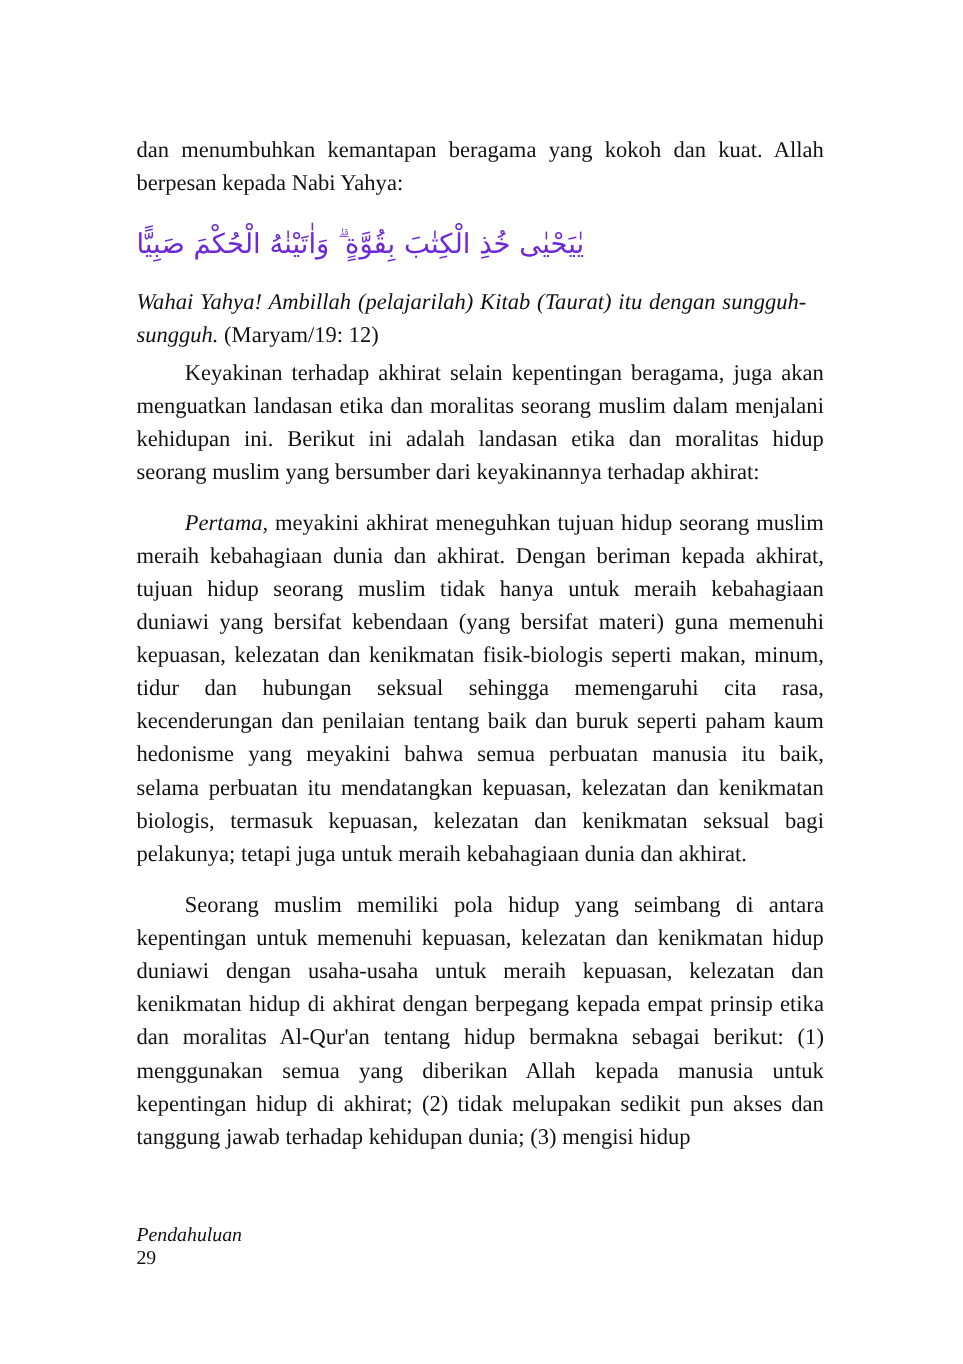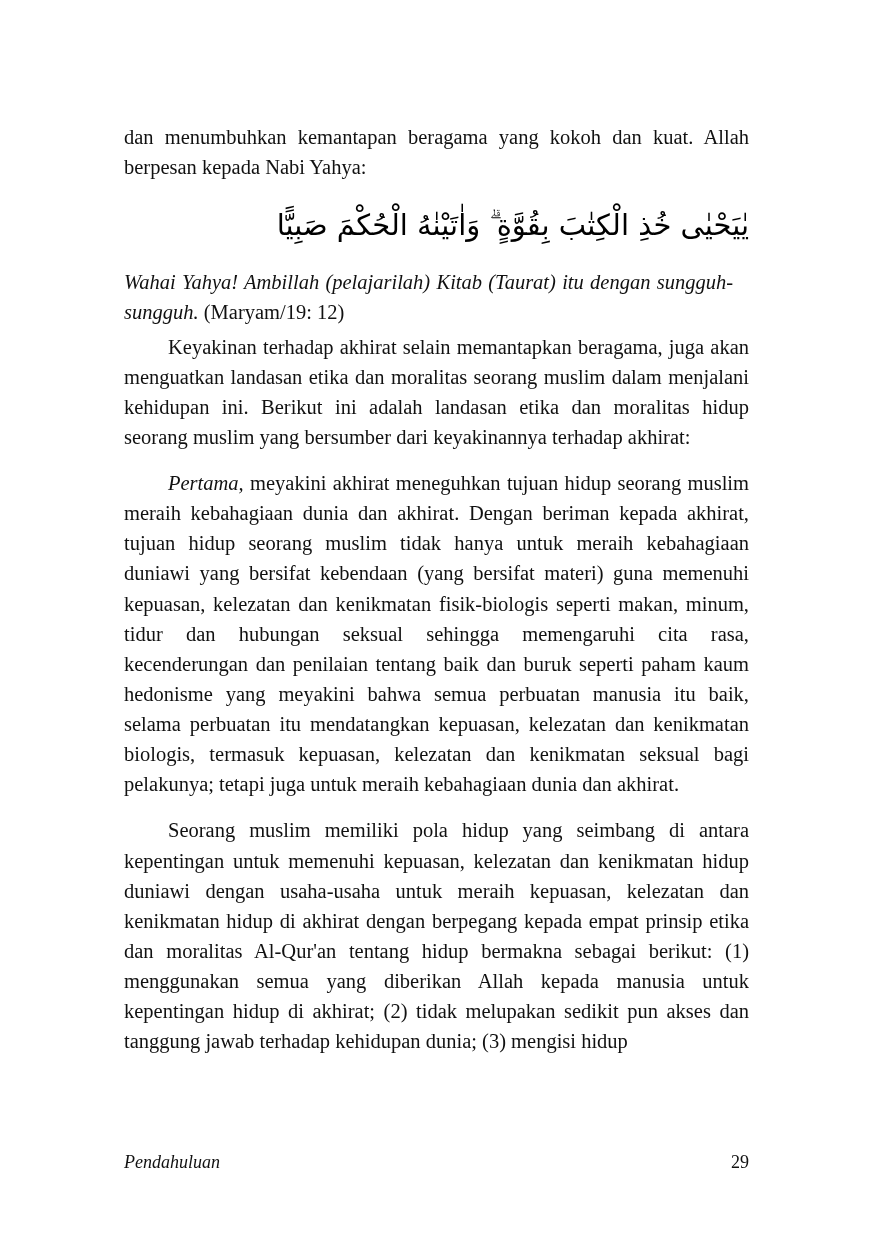--- a/index.html
+++ b/index.html
@@ -30,46 +30,47 @@
     line-height: 1.47;
     text-align: justify;
     text-justify: inter-word;
     color: #111111;
   }
   p.indent {
     text-indent: 44px;
   }
   .arabic {
     margin: 16px 0 14px 0;
-    text-align: right;
+    text-align: left;
     direction: rtl;
     font-family: "DejaVu Sans", sans-serif;
-    font-size: 29px;
+    font-size: 25px;
     line-height: 1.9;
-    color: #000000;
+    color: #6d28d9;
     white-space: nowrap;
   }
   .translation {
     margin: 0 16px 4px 0;
   }
   .translation .it {
     font-style: italic;
   }
   .body-block p + p {
     margin-top: 16px;
   }
   .footer {
     position: absolute;
     left: 124px;
-    top: 1152px;
+    top: 1112px;
     width: 625px;
     display: flex;
     align-items: baseline;
     justify-content: space-between;
     font-size: 18px;
+    flex-direction: column;
   }
   .footer .running-head {
     font-style: italic;
     color: #111111;
   }
   .footer .page-number {
     font-style: normal;
     color: #111111;
   }
 </style>
@@ -82,21 +83,21 @@
     <p class="body-para">dan menumbuhkan kemantapan beragama yang kokoh dan kuat. Allah berpesan kepada Nabi Yahya:</p>
 
     <div class="arabic">يٰيَحْيٰى خُذِ الْكِتٰبَ بِقُوَّةٍ ۗ وَاٰتَيْنٰهُ الْحُكْمَ صَبِيًّا</div>
 
     <p class="translation">
       <span class="it">Wahai Yahya! Ambillah (pelajarilah) Kitab (Taurat) itu dengan sungguh-sungguh.</span>
       <span>(Maryam/19: 12)</span>
     </p>
 
     <div class="body-block">
-      <p class="indent">Keyakinan terhadap akhirat selain memantapkan beragama, juga akan menguatkan landasan etika dan moralitas seorang muslim dalam menjalani kehidupan ini. Berikut ini adalah landasan etika dan moralitas hidup seorang muslim yang bersumber dari keyakinannya terhadap akhirat:</p>
+      <p class="indent">Keyakinan terhadap akhirat selain kepentingan beragama, juga akan menguatkan landasan etika dan moralitas seorang muslim dalam menjalani kehidupan ini. Berikut ini adalah landasan etika dan moralitas hidup seorang muslim yang bersumber dari keyakinannya terhadap akhirat:</p>
       <p class="indent"><i>Pertama,</i><span> meyakini akhirat meneguhkan tujuan hidup seorang muslim meraih kebahagiaan dunia dan akhirat. Dengan beriman kepada akhirat, tujuan hidup seorang muslim tidak hanya untuk meraih kebahagiaan duniawi yang bersifat kebendaan (yang bersifat materi) guna memenuhi kepuasan, kelezatan dan kenikmatan fisik-biologis seperti makan, minum, tidur dan hubungan seksual sehingga memengaruhi cita rasa, kecenderungan dan penilaian tentang baik dan buruk seperti paham kaum hedonisme yang meyakini bahwa semua perbuatan manusia itu baik, selama perbuatan itu mendatangkan kepuasan, kelezatan dan kenikmatan biologis, termasuk kepuasan, kelezatan dan kenikmatan seksual bagi pelakunya; tetapi juga untuk meraih kebahagiaan dunia dan akhirat.</span></p>
       <p class="indent">Seorang muslim memiliki pola hidup yang seimbang di antara kepentingan untuk memenuhi kepuasan, kelezatan dan kenikmatan hidup duniawi dengan usaha-usaha untuk meraih kepuasan, kelezatan dan kenikmatan hidup di akhirat dengan berpegang kepada empat prinsip etika dan moralitas Al-Qur'an tentang hidup bermakna sebagai berikut: (1) menggunakan semua yang diberikan Allah kepada manusia untuk kepentingan hidup di akhirat; (2) tidak melupakan sedikit pun akses dan tanggung jawab terhadap kehidupan dunia; (3) mengisi hidup</p>
     </div>
 
   </div>
 
   <div class="footer">
     <span class="running-head">Pendahuluan</span>
     <span class="page-number">29</span>
   </div>

